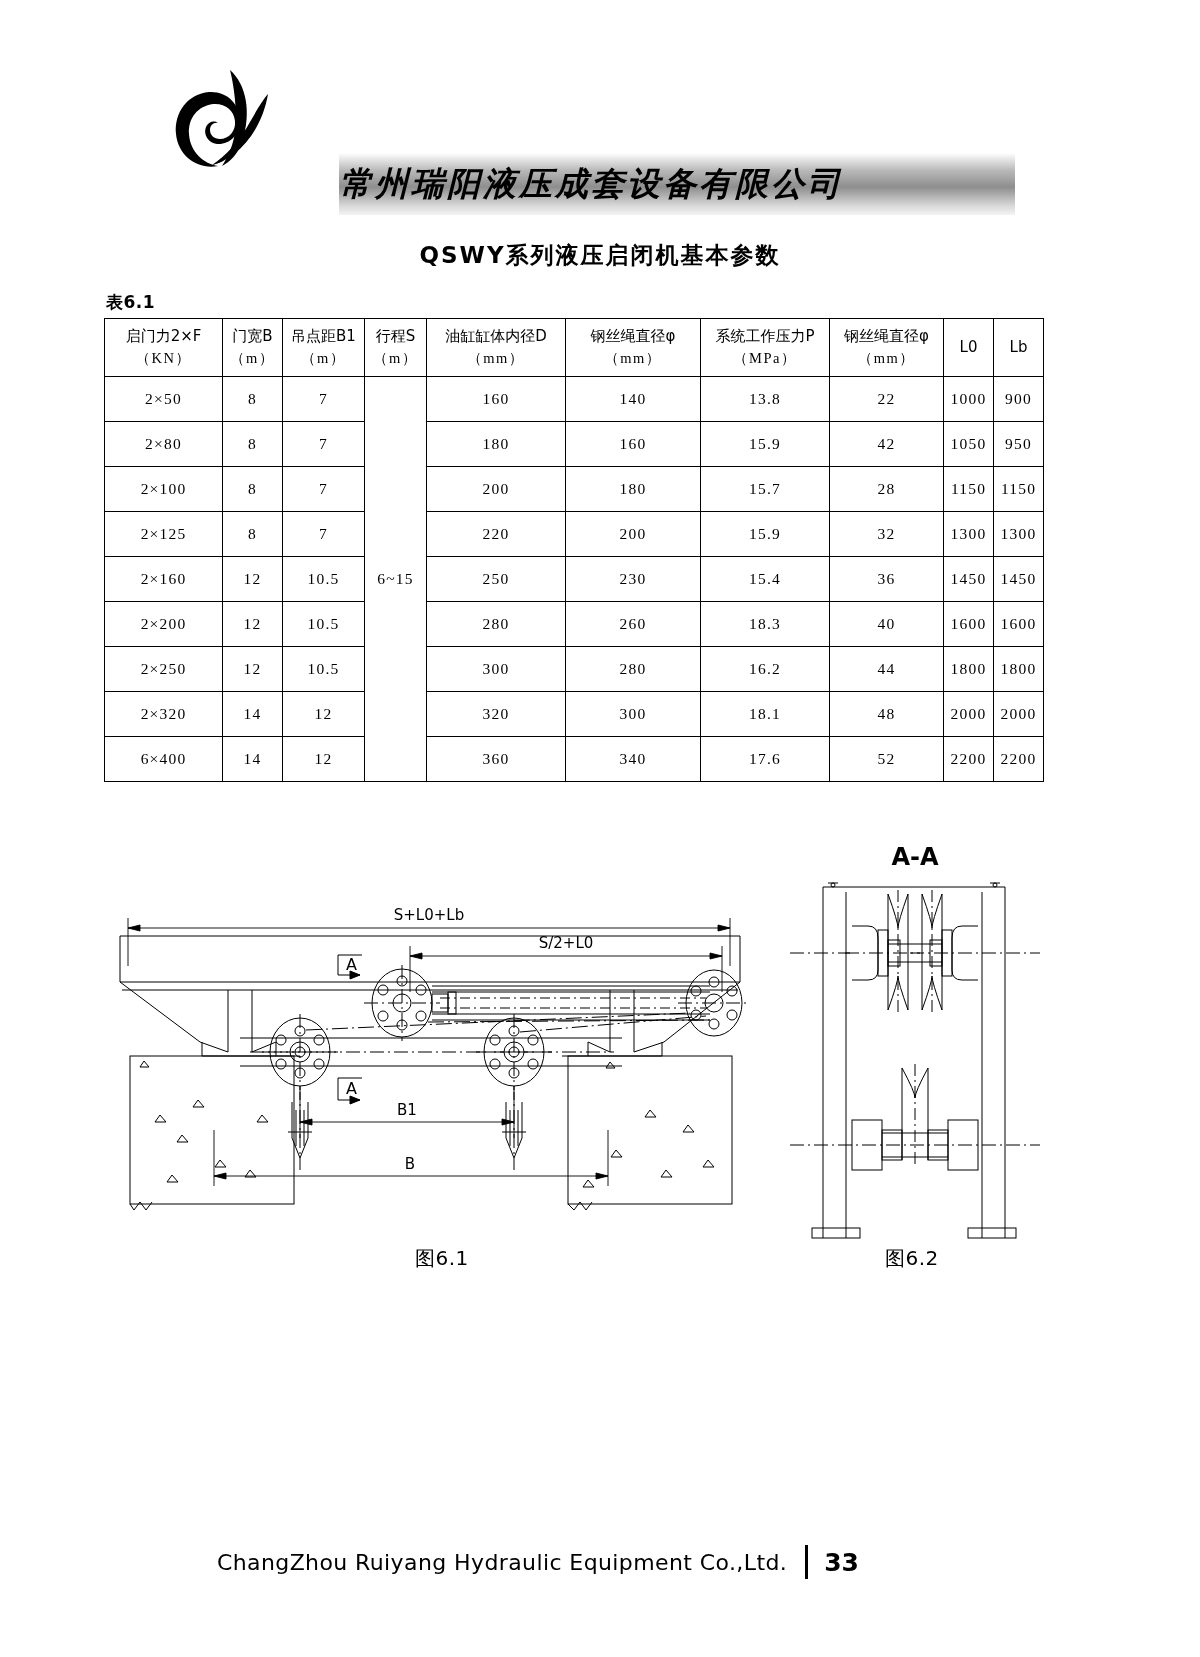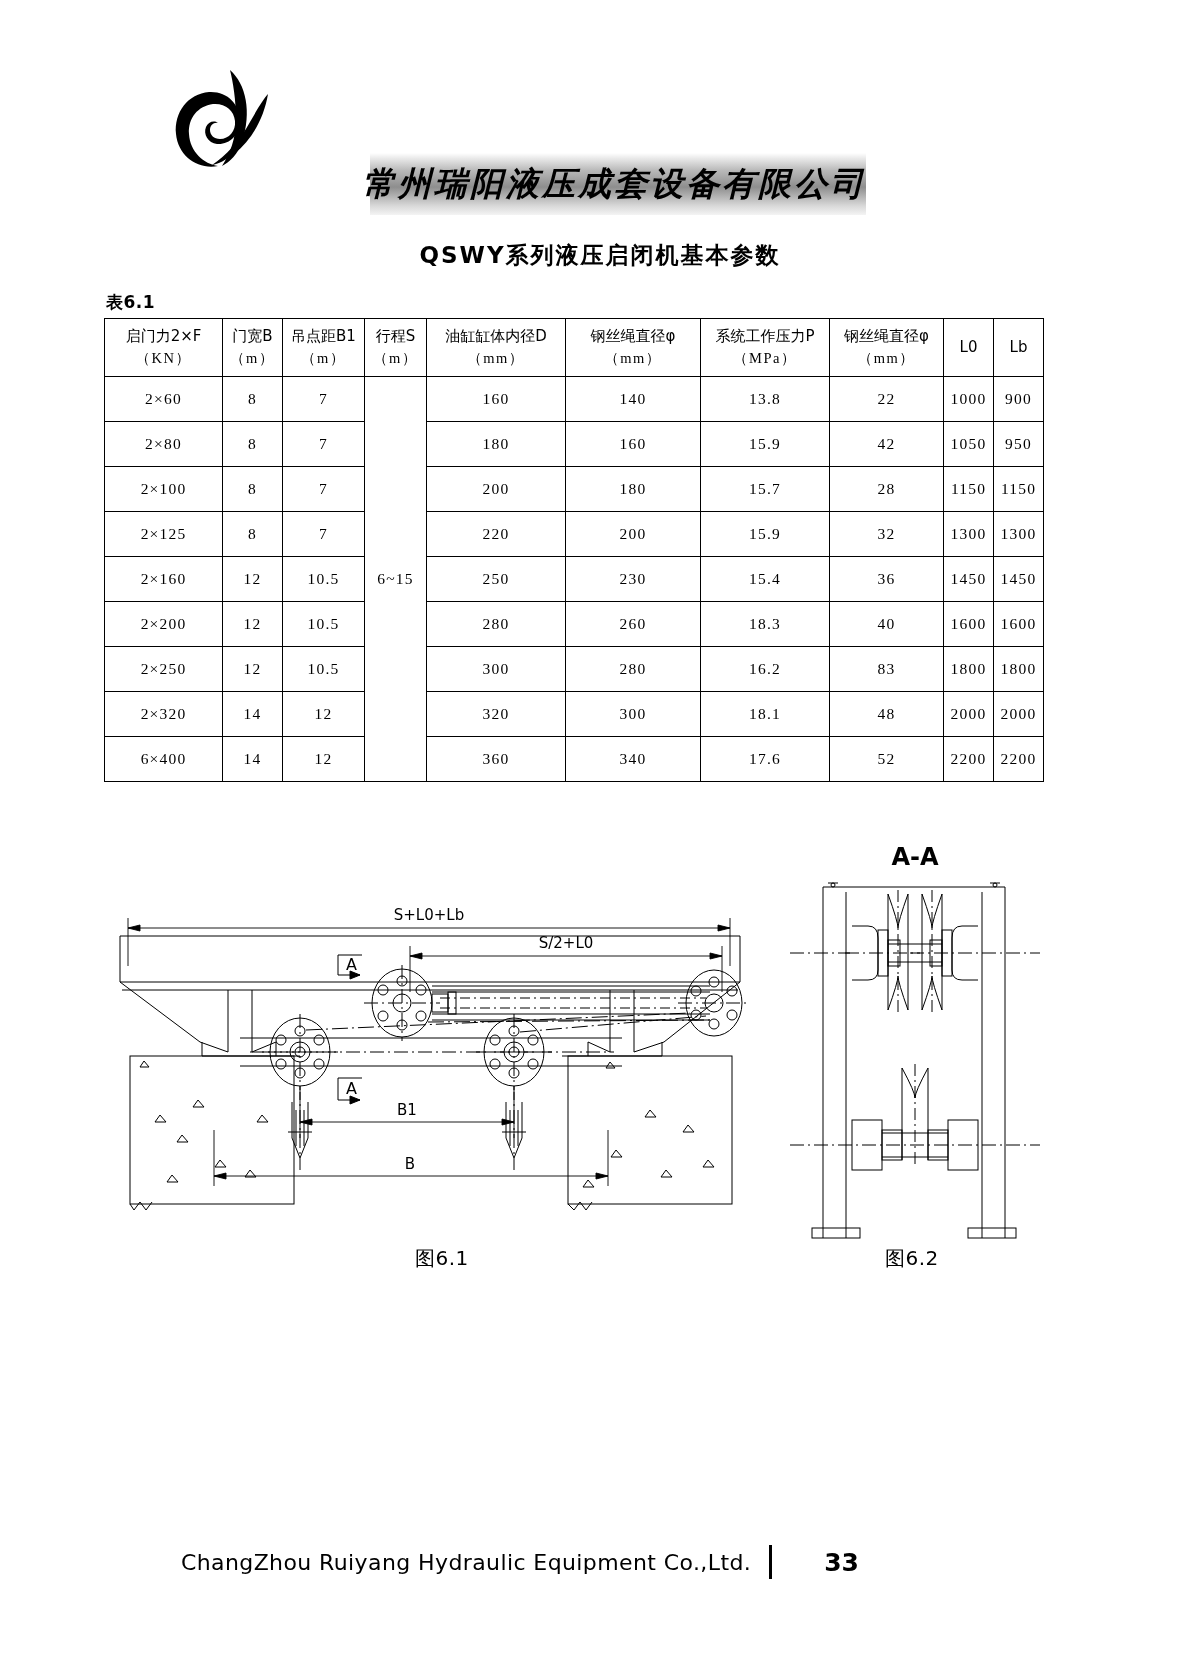--- a/index.html
+++ b/index.html
@@ -20,24 +20,24 @@
     top: 58px; left: 0; width: 1200px;
     height: 130px;
   }
   .logo-wrap {
     position: absolute;
     left: 168px; top: 6px;
     width: 130px; height: 120px;
   }
   .company-banner {
     position: absolute;
-    left: 370px; top: 95px;
-    width: 496px; height: 62px;
+    left: 339px; top: 95px;
+    width: 676px; height: 62px;
     background: linear-gradient(to bottom, #ffffff 0%, #b9b9b9 28%, #8e8e8e 55%, #d8d8d8 85%, #f4f4f4 100%);
-    display: flex; align-items: center; justify-content: flex-end;
+    display: flex; align-items: center; justify-content: flex-start;
   }
   .company-name {
     font-family: "DejaVu Sans", sans-serif;
     font-weight: bold;
     font-size: 33px;
     letter-spacing: 3px;
     color: #000;
     font-style: italic;
     white-space: nowrap;
   }
@@ -141,21 +141,20 @@
     white-space: nowrap;
   }
   .footer-sep {
     width: 3px; height: 34px; background: #000;
     margin: 0 16px 0 18px;
   }
   .footer-page {
     font-family: "DejaVu Sans", sans-serif;
     font-size: 25px;
     font-weight: bold;
-    margin-left: 36px;
   }
   svg text { font-family: "DejaVu Sans", sans-serif; }
 </style>
 </head>
 <body>
 
 <div class="page-header">
   <div class="logo-wrap">
     <svg width="130" height="120" viewBox="0 0 130 120">
       <path d="M62 6 C78 20 84 48 74 78 C70 90 62 98 54 102 C62 90 68 74 68 56 C68 36 65 18 62 6 Z" fill="#000"></path>
@@ -218,21 +217,21 @@
       <th>
         <span>钢丝绳直径φ</span>
         <span class="unit">（mm）</span>
       </th>
       <th class="hdr-l0lb">L0</th>
       <th class="hdr-l0lb">Lb</th>
     </tr>
   </thead>
   <tbody>
     <tr>
-      <td>2×60</td>
+      <td>2×50</td>
       <td>8</td>
       <td>7</td>
       <td class="cell-s" rowspan="9">6~15</td>
       <td>160</td>
       <td>140</td>
       <td>13.8</td>
       <td>22</td>
       <td>1000</td>
       <td>900</td>
     </tr>
@@ -291,21 +290,21 @@
       <td>1600</td>
       <td>1600</td>
     </tr>
     <tr>
       <td>2×250</td>
       <td>12</td>
       <td>10.5</td>
       <td>300</td>
       <td>280</td>
       <td>16.2</td>
-      <td>83</td>
+      <td>44</td>
       <td>1800</td>
       <td>1800</td>
     </tr>
     <tr>
       <td>2×320</td>
       <td>14</td>
       <td>12</td>
       <td>320</td>
       <td>300</td>
       <td>18.1</td>

